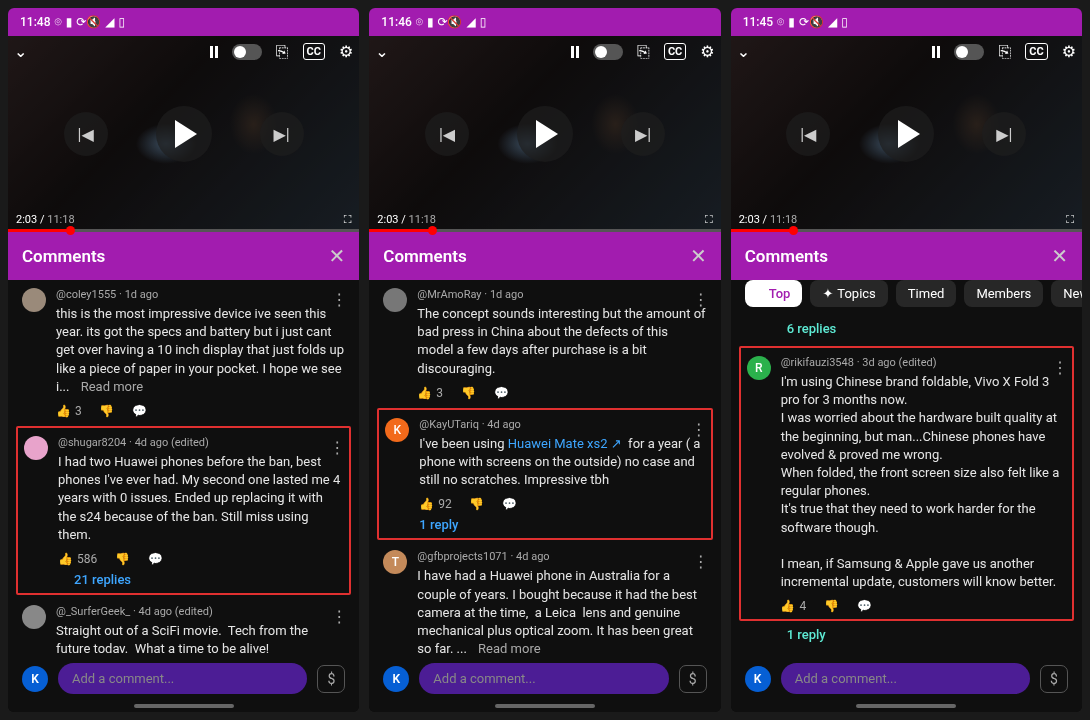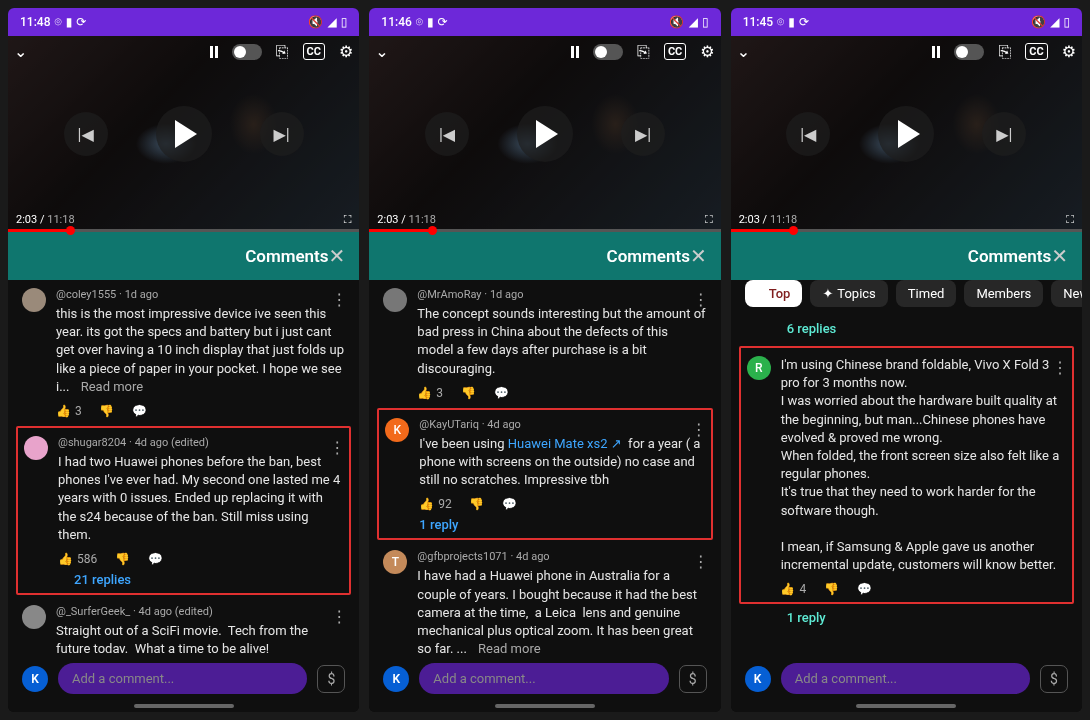--- a/index.html
+++ b/index.html
@@ -16,23 +16,23 @@
     background: #0f0f0f;
     border-radius: 6px;
     overflow: hidden;
     position: relative;
     display: flex;
     flex-direction: column;
   }
   
   .status-bar {
     height: 28px;
-    display: flex; align-items: center; justify-content: space-between;
+    display: flex; align-items: center; 
     padding: 0 12px; color: #fff; font-size: 12px; font-weight: 500;
-    background: #6d28d9;
+    background: #a21caf;
   }
   .status-left, .status-right { display: flex; gap: 4px; align-items: center; }
   
   .video-player {
     height: 196px; background: #000; position: relative; flex-shrink: 0;
   }
   .video-top {
     position: absolute; top: 6px; left: 6px; right: 6px;
     display: flex; align-items: center; justify-content: space-between;
   }
@@ -69,33 +69,33 @@
   }
   .progress-fill {
     height:100%; background:#f00; position:relative;
   }
   .progress-fill::after {
     content:''; position:absolute; right:-4px; top:-3px; width:9px; height:9px;
     background:#f00; border-radius:50%;
   }
   
   .comments-header {
-    display:flex; align-items:center; justify-content:flex-end;
-    padding: 12px 14px; background:#0f766e;
+    display:flex; align-items:center; justify-content:space-between;
+    padding: 12px 14px; background:#a21caf;
   }
   .comments-title { color:#fff; font-size:17px; font-weight:600; }
   
   .chip-row {
     display:flex; gap:8px; padding: 0 14px 10px; overflow:hidden;
   }
   .chip {
     padding: 6px 12px; border-radius:8px; background:#272727; color:#fff;
     font-size:13px; white-space:nowrap; display:flex; gap:4px; align-items:center;
   }
-  .chip.active { background:#fff; color:#7f1d1d; font-weight:500;padding-left:24px; }
+  .chip.active { background:#fff; color:#a21caf; font-weight:500;padding-left:24px; }
   
   .comments-list { flex:1; overflow:hidden; padding: 0 8px; }
   .comment {
     padding: 8px 6px 6px; position:relative;
   }
   .comment.highlighted { border: 2.5px solid #e03030; border-radius:2px; margin: 2px 0; }
   .comment-row { display:flex; gap:10px; }
   .avatar {
     width:24px; height:24px; border-radius:50%; flex-shrink:0;
     display:flex; align-items:center; justify-content:center;
@@ -440,20 +440,21 @@
     <div class="chip">Newest</div>
   </div>
 
   <div class="comments-list">
     <div class="blue-replies">6 replies</div>
 
     <div class="comment highlighted">
       <div class="comment-row">
         <div class="avatar" style="background:#2bb14c">R</div>
         <div class="comment-body">
+          <div class="comment-meta"><span>@rikifauzi3548</span> · <span>3d ago</span> (edited)</div>
           <div class="comment-text">I'm using Chinese brand foldable, Vivo X Fold 3 pro for 3 months now.
 I was worried about the hardware built quality at the beginning, but man...Chinese phones have evolved &amp; proved me wrong.
 When folded, the front screen size also felt like a regular phones.
 It's true that they need to work harder for the software though.
 
 I mean, if Samsung &amp; Apple gave us another incremental update, customers will know better.</div>
           <div class="comment-actions">
             <span class="ico">👍 <span>4</span></span>
             <span>👎</span>
             <span>💬</span>

